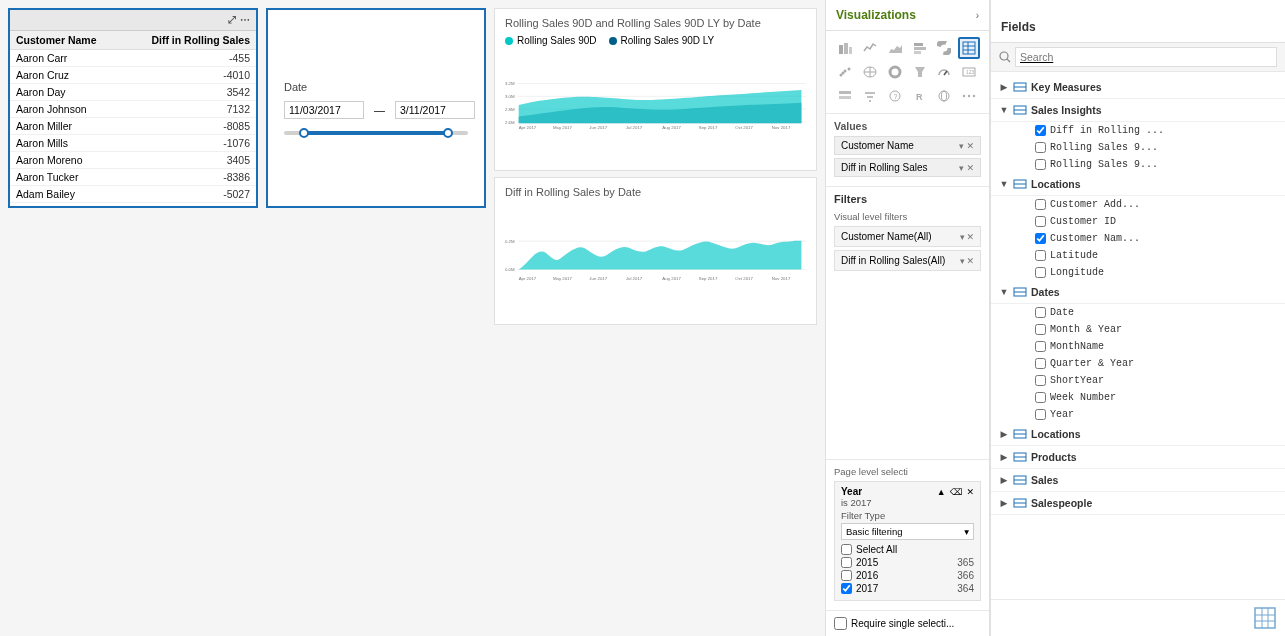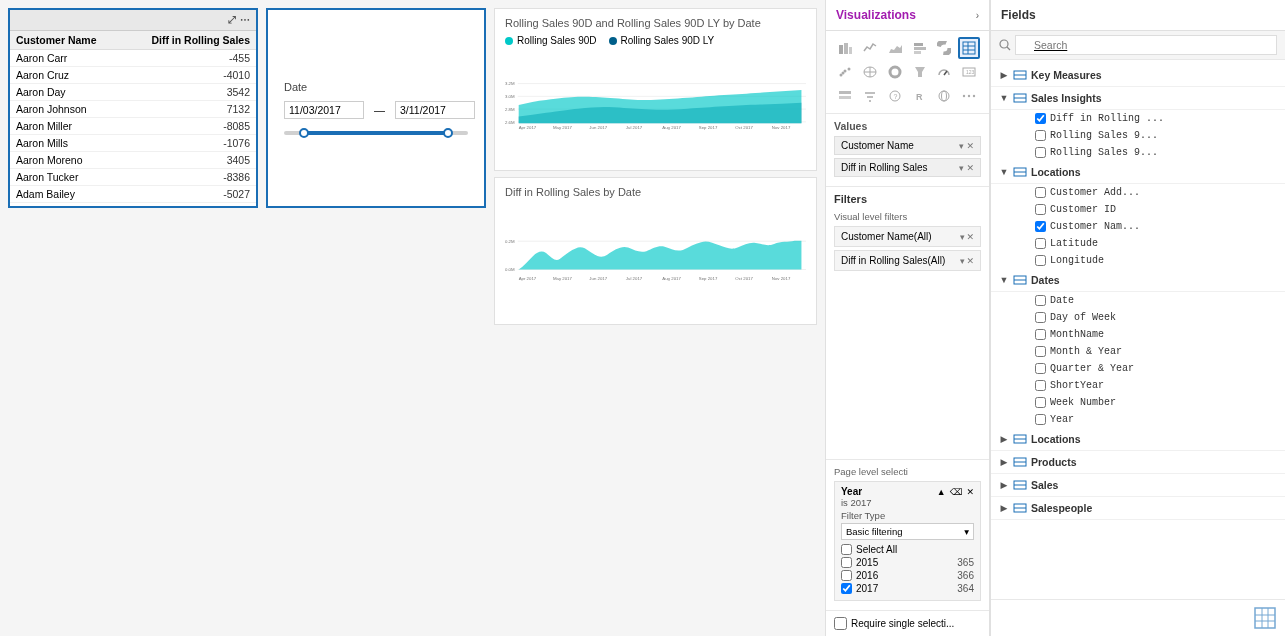--- a/index.html
+++ b/index.html
@@ -44,21 +44,21 @@
     .y-axis-label { font-size: 9.5px; fill: #777; }
     .x-axis-label { font-size: 9.5px; fill: #777; }
     .axis-line { stroke: #ddd; stroke-width: 1; }
 
     
     .right-panels { display: flex; width: 460px; min-width: 460px; gap: 0; }
 
     
     .viz-panel { width: 165px; background: white; border-left: 1px solid #e0e0e0; border-right: 1px solid #e0e0e0; display: flex; flex-direction: column; overflow: hidden; }
     .viz-panel-header { display: flex; align-items: center; justify-content: space-between; padding: 8px 10px; border-bottom: 1px solid #e0e0e0; background: white; }
-    .viz-panel-title { font-size: 12px; font-weight: 600; color: #a21caf; }
+    .viz-panel-title { font-size: 12px; font-weight: 600; color: #4d7c0f; }
     .viz-panel-arrow { font-size: 10px; color: #666; cursor: pointer; }
     .viz-icons-grid { display: grid; grid-template-columns: repeat(6, 1fr); gap: 2px; padding: 6px 8px; border-bottom: 1px solid #e8e8e8; }
     .viz-icon { width: 22px; height: 22px; display: flex; align-items: center; justify-content: center; cursor: pointer; border: 1px solid transparent; border-radius: 2px; }
     .viz-icon.active { border: 2px solid #1a6eb5; background: #e8f0fc; }
     .viz-icon svg { width: 14px; height: 14px; }
 
     .values-section { padding: 6px 8px; border-bottom: 1px solid #e8e8e8; }
     .section-title { font-size: 10.5px; font-weight: 600; color: #555; margin-bottom: 4px; }
     .field-chip { display: flex; align-items: center; justify-content: space-between; background: #f0f0f0; border: 1px solid #ddd; padding: 3px 6px; margin-bottom: 3px; font-size: 10px; cursor: pointer; }
     .field-chip-actions { display: flex; gap: 3px; }
@@ -78,21 +78,21 @@
     .year-filter-type-label { font-size: 9.5px; color: #555; margin-bottom: 2px; }
     .filter-type-select { width: 100%; font-size: 9.5px; padding: 2px 4px; border: 1px solid #ccc; background: white; display: flex; align-items: center; justify-content: space-between; cursor: pointer; margin-bottom: 4px; }
     .checkbox-row { display: flex; align-items: center; gap: 4px; font-size: 10px; margin-bottom: 2px; }
     .checkbox-row input[type="checkbox"] { width: 11px; height: 11px; }
     .checkbox-count { margin-left: auto; color: #555; }
 
     .require-section { padding: 6px 8px; border-top: 1px solid #e8e8e8; display: flex; align-items: center; gap: 4px; font-size: 10px; }
 
     
     .fields-panel { width: 295px; background: white; border-left: 1px solid #e0e0e0; display: flex; flex-direction: column; overflow: hidden; }
-    .fields-panel-header { display: flex; align-items: center; justify-content: space-between; padding: 8px 10px; border-bottom: 1px solid #e0e0e0; }
+    .fields-panel-header { display: flex; align-items: center; justify-content: space-between; padding: 8px 10px; border-bottom: 1px solid #e0e0e0; margin-top: 12px; }
     .fields-panel-title { font-size: 12px; font-weight: 600; color: #333; }
     .fields-search { display: flex; align-items: center; gap: 4px; padding: 4px 8px; border-bottom: 1px solid #e8e8e8; background: #f5f5f5; }
     .fields-search input { flex: 1; border: 1px solid #ddd; padding: 3px 6px; font-size: 10.5px; background: white; }
     .fields-list { flex: 1; overflow-y: auto; padding: 4px 0; }
     .fields-group { margin-bottom: 0; }
     .fields-group-header { display: flex; align-items: center; gap: 4px; padding: 4px 8px; cursor: pointer; border-bottom: 1px solid #f0f0f0; }
     .fields-group-expand { width: 10px; height: 10px; display: flex; align-items: center; justify-content: center; font-size: 9px; color: #555; }
     .fields-group-icon { width: 14px; height: 14px; }
     .fields-group-label { font-size: 10.5px; font-weight: 600; color: #333; }
     .fields-group-items { padding-left: 20px; }
@@ -467,21 +467,21 @@
 
   <div class="fields-panel">
     <div class="fields-panel-header">
       <span class="fields-panel-title">Fields</span>
     </div>
     <div class="fields-search">
       <svg width="12" height="12" viewBox="0 0 12 12">
         <circle cx="5" cy="5" r="4" fill="none" stroke="#888" stroke-width="1.2"></circle>
         <line x1="8" y1="8" x2="11" y2="11" stroke="#888" stroke-width="1.2"></line>
       </svg>
-      <input type="text" style="flex: 1 1 0%; border: 1px solid rgb(221, 221, 221); padding: 3px 18px; font-size: 10.5px; text-decoration: underline;" placeholder="Search">
+      <input type="text" style="flex: 1 1 0%; border: 1px solid rgb(221, 221, 221); padding: 3px 4px; font-size: 10.5px; text-decoration: underline;" placeholder="Search">
     </div>
     <div class="fields-list" id="fields-list">
     <div class="fields-group">
           <div class="fields-group-header">
             <span class="fields-group-expand">▶</span>
     <svg class="fields-group-icon" viewBox="0 0 14 14">
       <rect x="1" y="3" width="12" height="8" fill="none" stroke="#1a6eb5" stroke-width="1"></rect>
       <line x1="1" y1="7" x2="13" y2="7" stroke="#1a6eb5" stroke-width="1"></line>
     </svg>
     <span class="fields-group-label">Key Measures</span>
@@ -552,29 +552,25 @@
     </svg>
     <span class="fields-group-label">Dates</span>
           </div>
           <div class="fields-group-items">
             <div class="fields-item">
               <input type="checkbox" class="fields-item-checkbox" style="width: 11px; height: 11px;">
         <span class="fields-item-label">Date</span>
             </div>
             <div class="fields-item">
               <input type="checkbox" class="fields-item-checkbox" style="width: 11px; height: 11px;">
-        <span class="fields-item-label">Day of Week</span>
+        <span class="fields-item-label">Month &amp; Year</span>
             </div>
             <div class="fields-item">
               <input type="checkbox" class="fields-item-checkbox" style="width: 11px; height: 11px;">
         <span class="fields-item-label">MonthName</span>
-            </div>
-            <div class="fields-item">
-              <input type="checkbox" class="fields-item-checkbox" style="width: 11px; height: 11px;">
-        <span class="fields-item-label">Month &amp; Year</span>
             </div>
             <div class="fields-item">
               <input type="checkbox" class="fields-item-checkbox" style="width: 11px; height: 11px;">
         <span class="fields-item-label">Quarter &amp; Year</span>
             </div>
             <div class="fields-item">
               <input type="checkbox" class="fields-item-checkbox" style="width: 11px; height: 11px;">
         <span class="fields-item-label">ShortYear</span>
             </div>
             <div class="fields-item">

